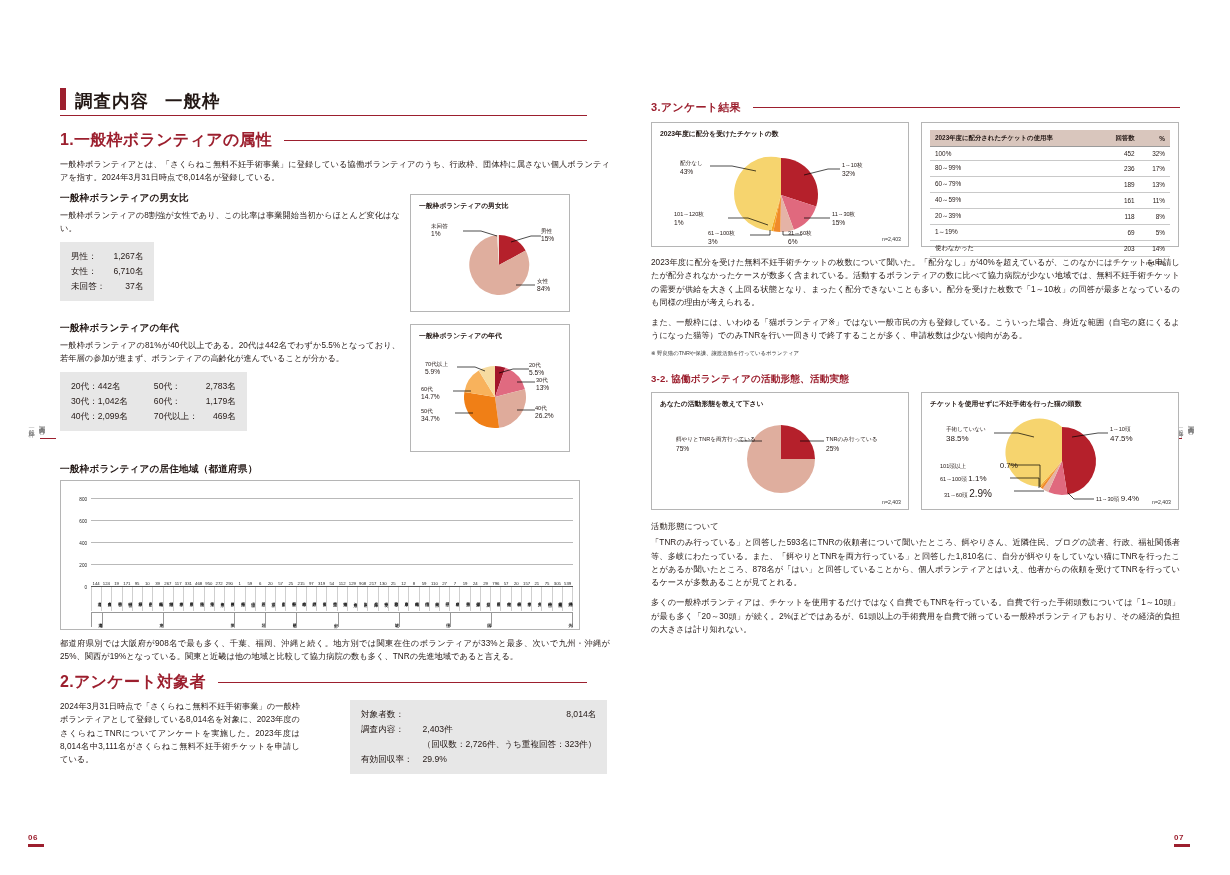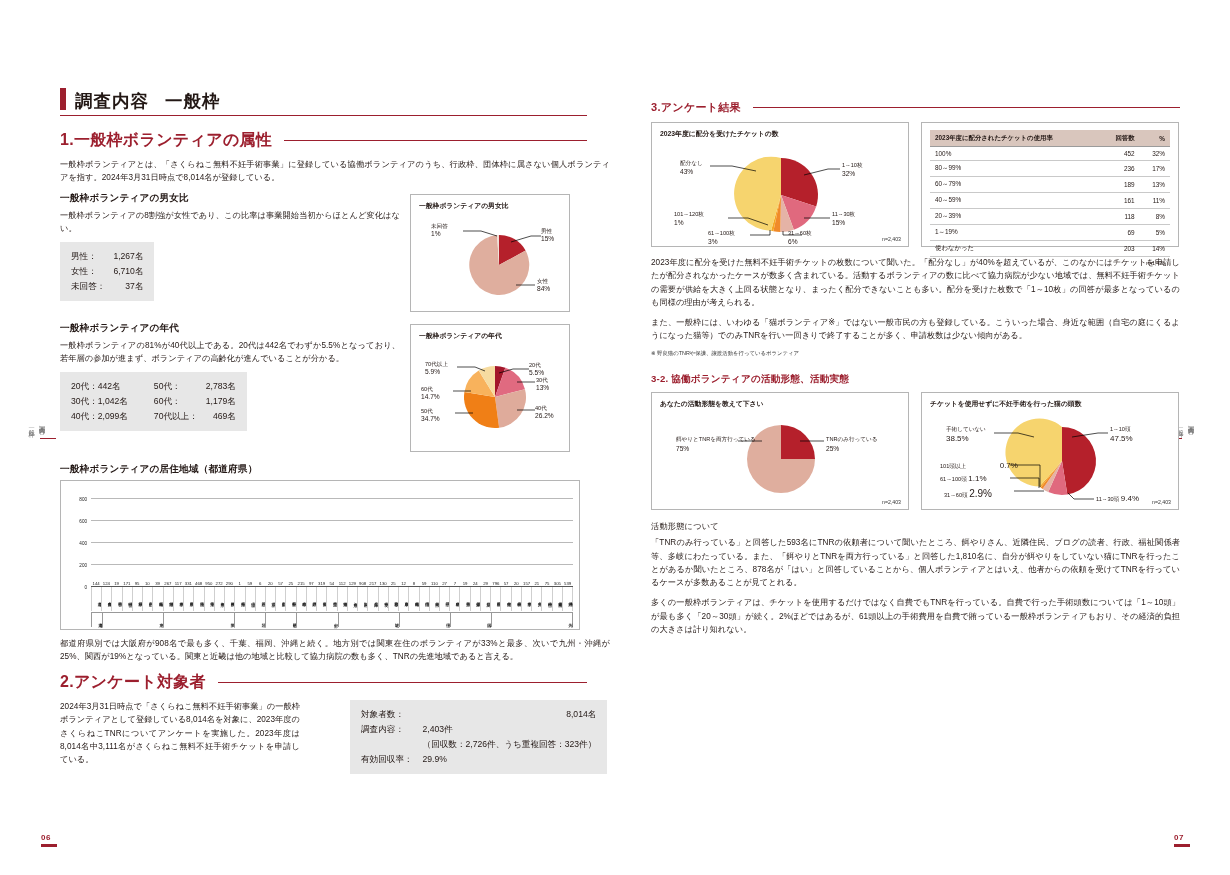--- a/index.html
+++ b/index.html
@@ -29,21 +29,21 @@
   .side-row { display:flex; align-items:flex-start; gap:3px; }
 
   .pageno {
     position:absolute; bottom:28px;
     font-size:8px; font-weight:bold; color:#9c1f2e; letter-spacing:0.5px;
   }
   .pageno::after {
     content:""; display:block; width:16px; height:3px;
     background:#9c1f2e; margin-top:2px;
   }
-  .pageno-left { left:28px;margin-left:13px; }
+  .pageno-left { left:28px; }
   .pageno-right { right:40px; }
 
   
   .h1-wrap { display:flex; align-items:flex-end; border-bottom:1.3px solid #9c1f2e; padding-bottom:5px; margin-bottom:14px; }
   .h1-bar { width:6px; height:22px; background:#9c1f2e; margin-right:9px; }
   .h1 { font-size:17.5px; font-weight:bold; letter-spacing:1px; line-height:1; }
   .h1 .sp { display:inline-block; width:16px; }
 
   .h2 { display:flex; align-items:center; gap:12px; margin:12px 0 7px 0; }
   .h2 .txt { font-size:16px; font-weight:bold; color:#9c1f2e; white-space:nowrap; letter-spacing:0.3px; }

